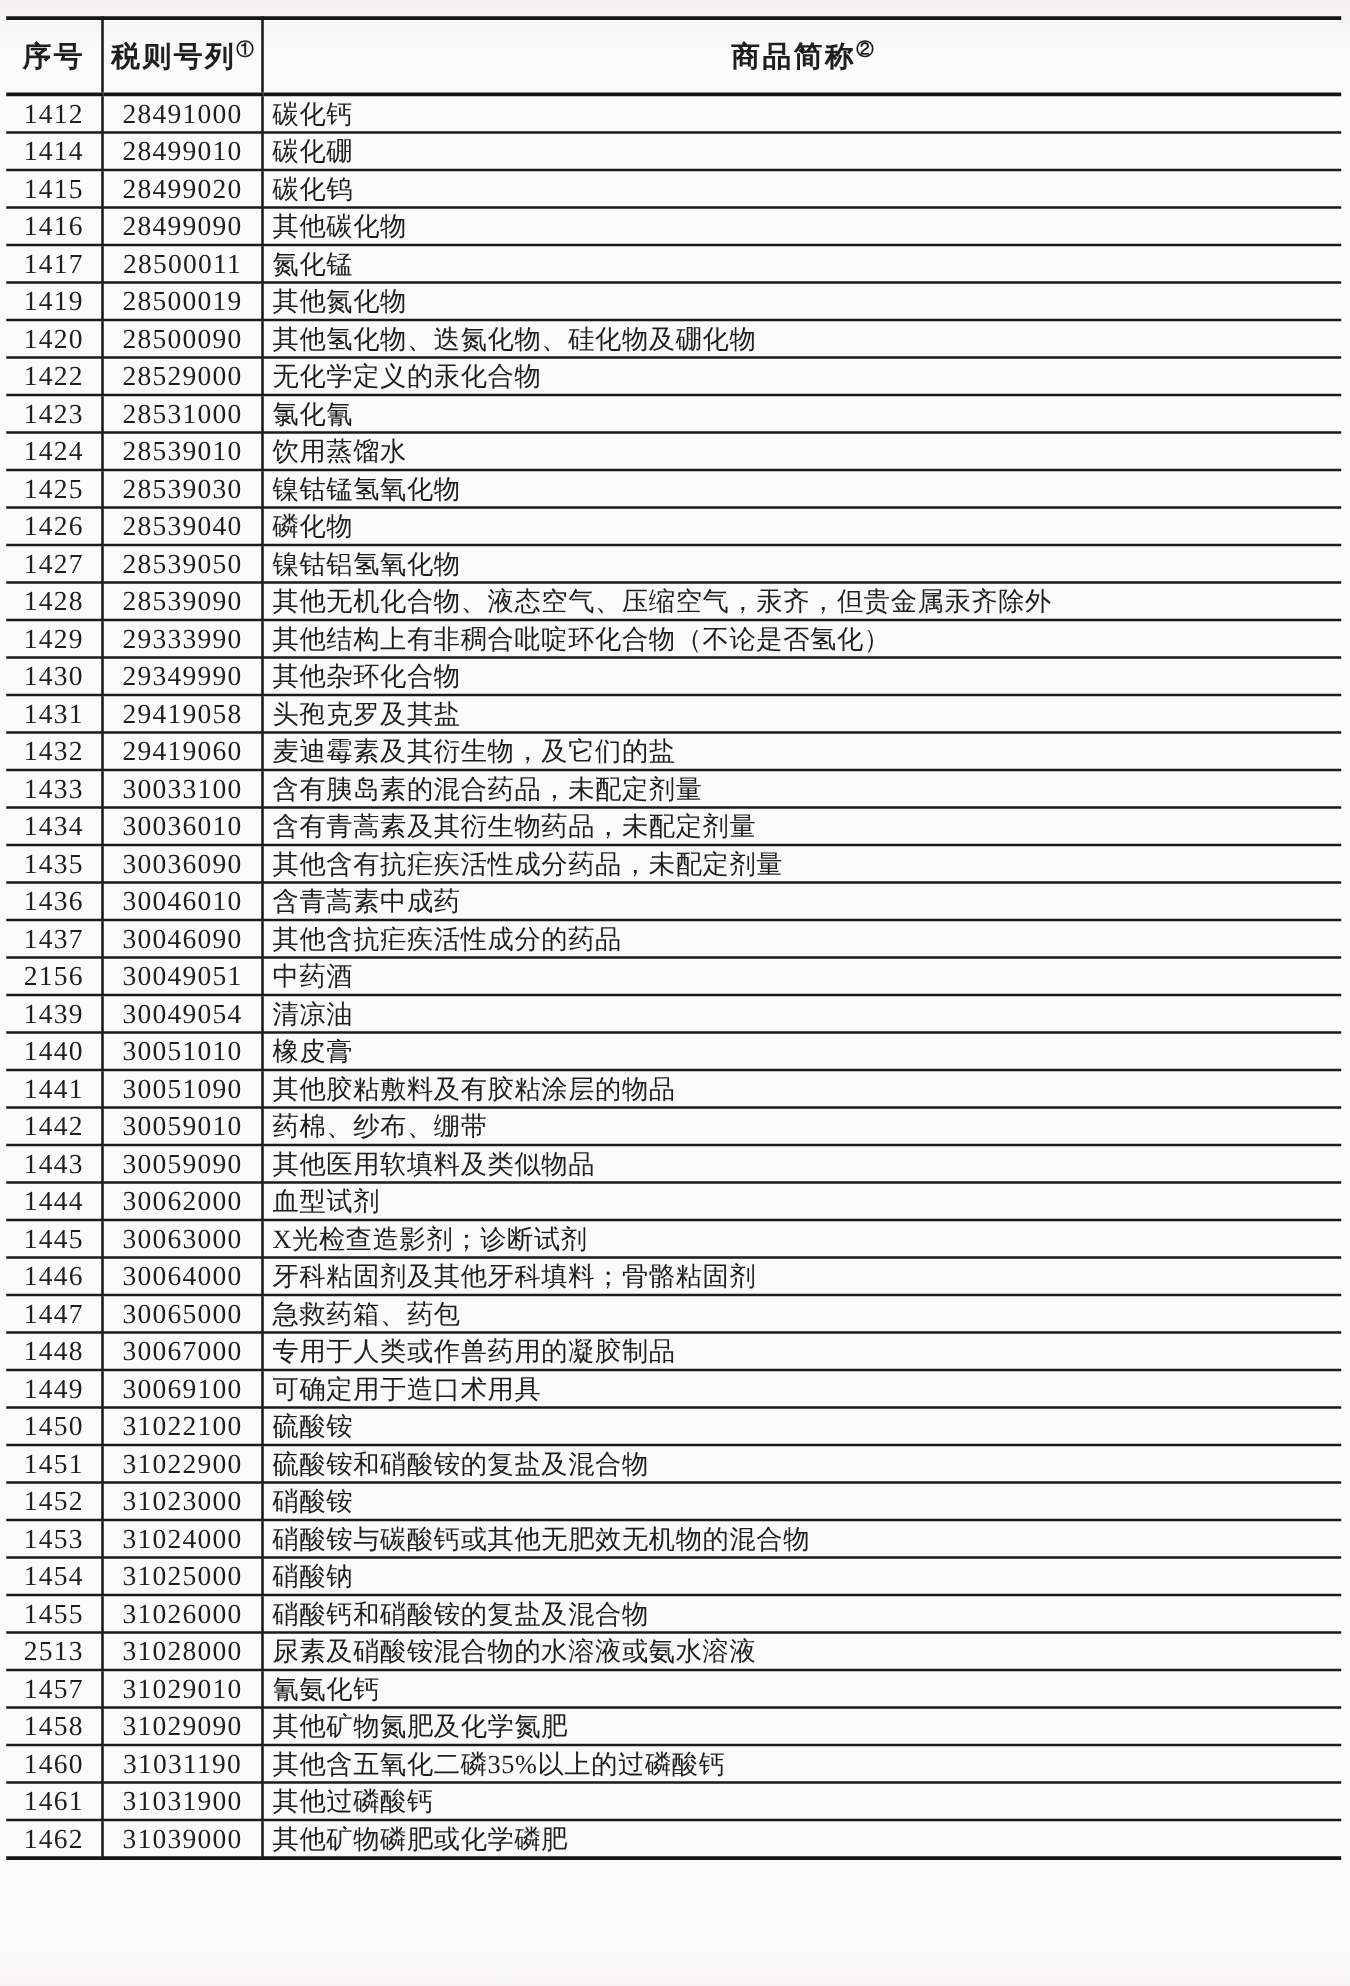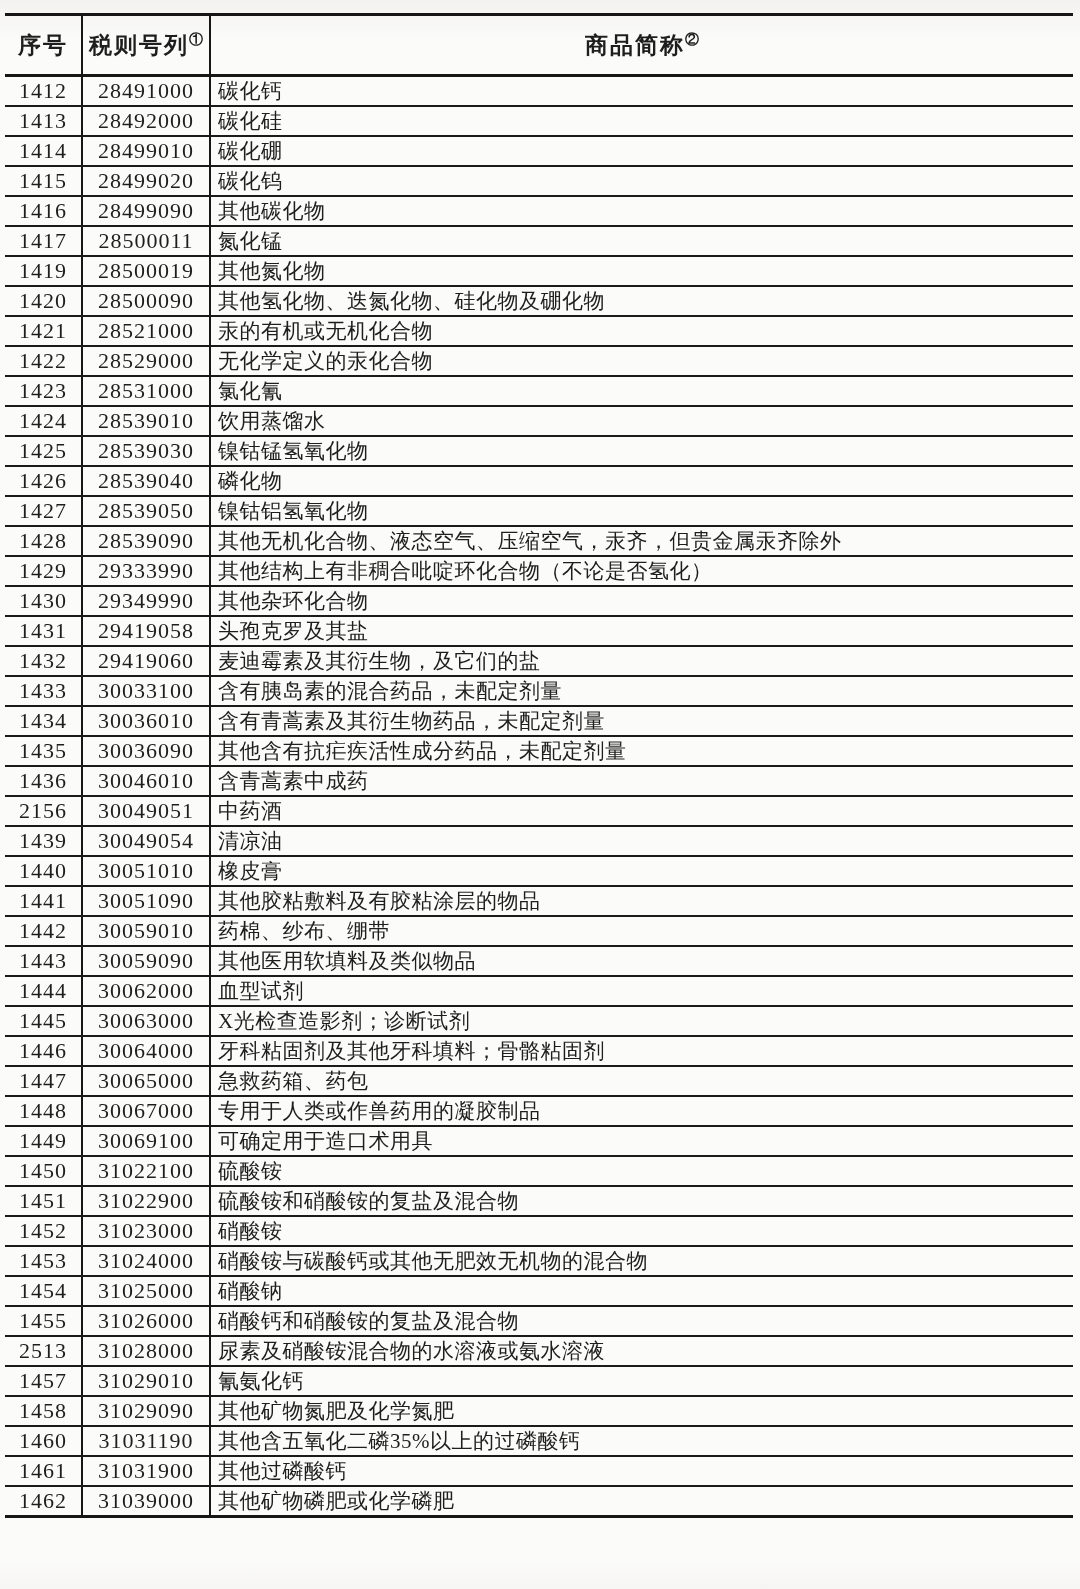--- a/index.html
+++ b/index.html
@@ -87,25 +87,20 @@
         <th class="h-name"><span>商品简称</span><sup>②</sup></th>
       </tr>
     </thead>
     <tbody id="table-body">
   <tr>
     <td class="c-no">1412</td>
     <td class="c-code">28491000</td>
     <td class="c-name">碳化钙</td>
   </tr>
 
-  <tr>
-    <td class="c-no">1413</td>
-    <td class="c-code">28492000</td>
-    <td class="c-name">碳化硅</td>
-  </tr>
 
   <tr>
     <td class="c-no">1414</td>
     <td class="c-code">28499010</td>
     <td class="c-name">碳化硼</td>
   </tr>
 
   <tr>
     <td class="c-no">1415</td>
     <td class="c-code">28499020</td>
@@ -130,25 +125,20 @@
     <td class="c-code">28500019</td>
     <td class="c-name">其他氮化物</td>
   </tr>
 
   <tr>
     <td class="c-no">1420</td>
     <td class="c-code">28500090</td>
     <td class="c-name">其他氢化物、迭氮化物、硅化物及硼化物</td>
   </tr>
 
-  <tr>
-    <td class="c-no">1421</td>
-    <td class="c-code">28521000</td>
-    <td class="c-name">汞的有机或无机化合物</td>
-  </tr>
 
   <tr>
     <td class="c-no">1422</td>
     <td class="c-code">28529000</td>
     <td class="c-name">无化学定义的汞化合物</td>
   </tr>
 
   <tr>
     <td class="c-no">1423</td>
     <td class="c-code">28531000</td>
@@ -226,20 +216,25 @@
     <td class="c-code">30036090</td>
     <td class="c-name">其他含有抗疟疾活性成分药品，未配定剂量</td>
   </tr>
 
   <tr>
     <td class="c-no">1436</td>
     <td class="c-code">30046010</td>
     <td class="c-name">含青蒿素中成药</td>
   </tr>
 
+  <tr>
+    <td class="c-no">1437</td>
+    <td class="c-code">30046090</td>
+    <td class="c-name">其他含抗疟疾活性成分的药品</td>
+  </tr>
 
   <tr>
     <td class="c-no">2156</td>
     <td class="c-code">30049051</td>
     <td class="c-name">中药酒</td>
   </tr>
 
   <tr>
     <td class="c-no">1439</td>
     <td class="c-code">30049054</td>

